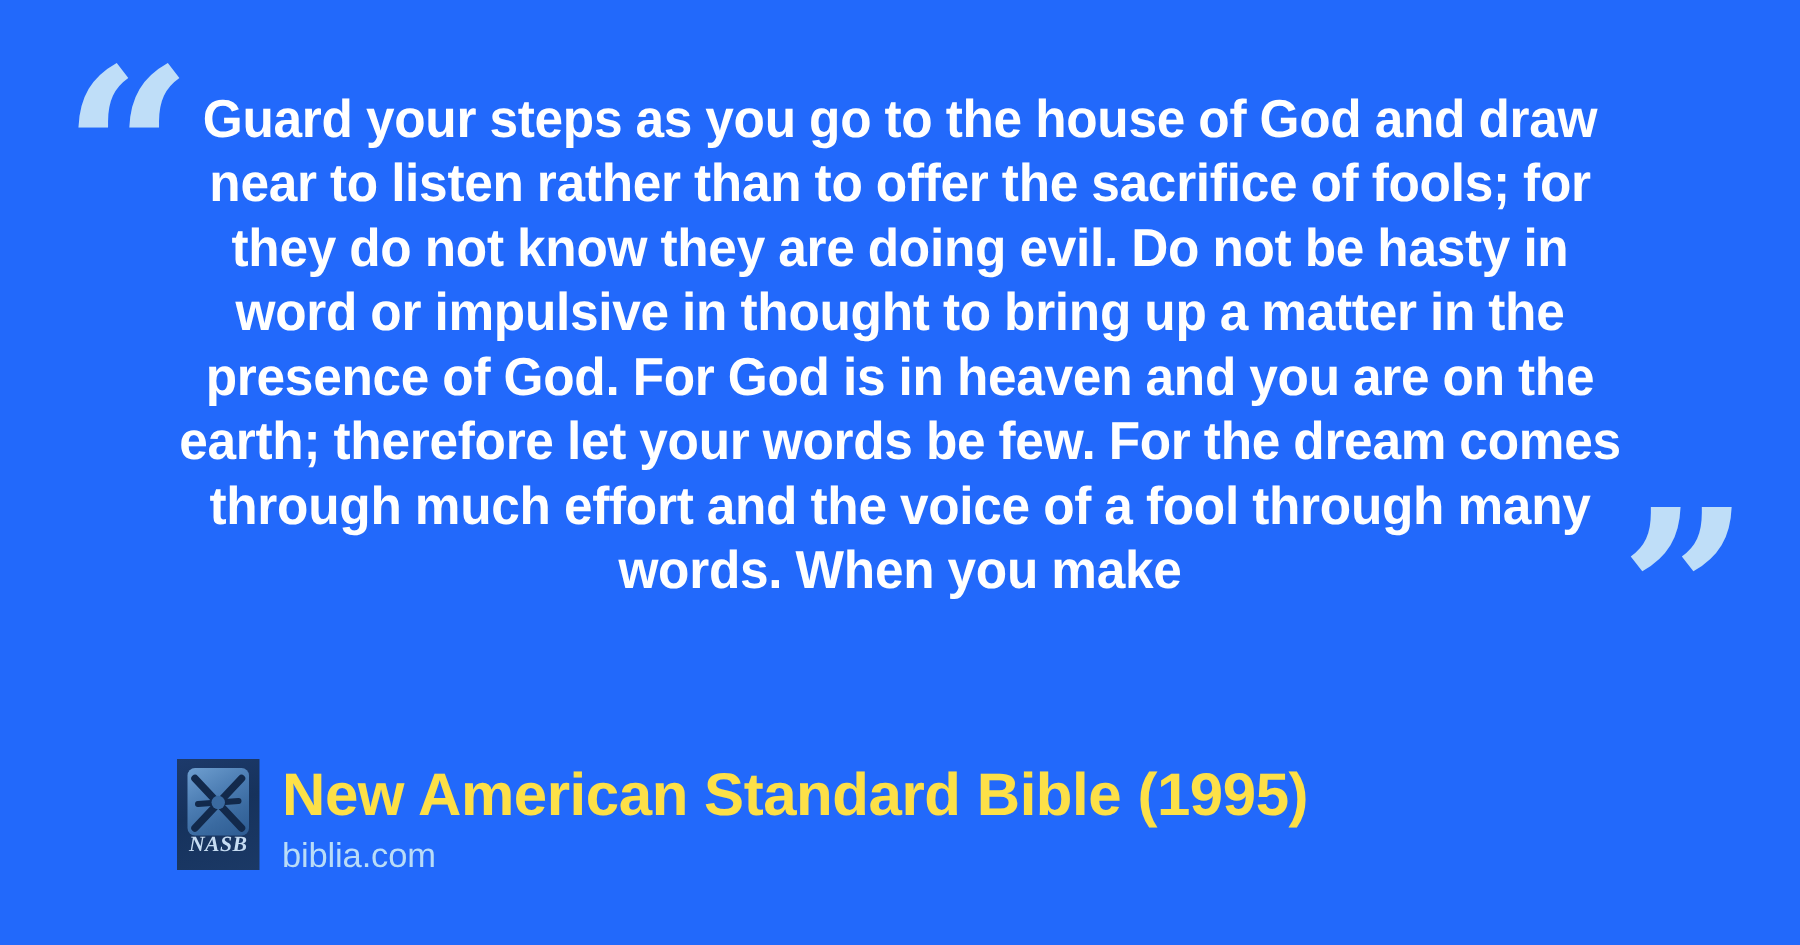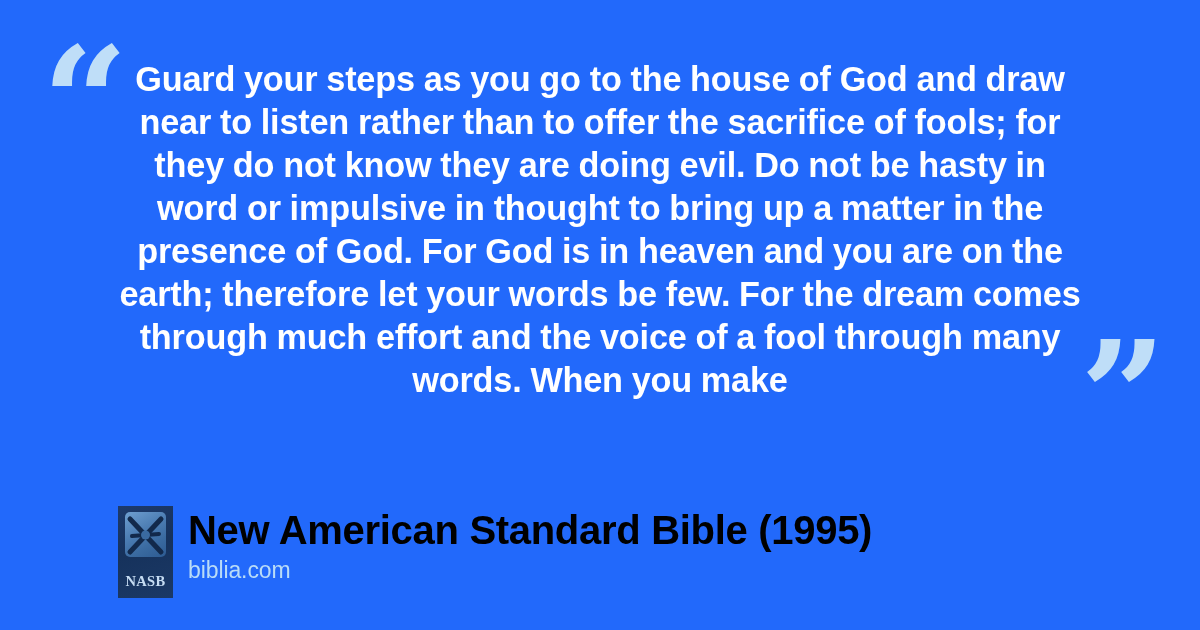--- a/index.html
+++ b/index.html
@@ -66,24 +66,25 @@
     left: 118px;
     top: 506px;
     display: flex;
     flex-direction: row;
     align-items: flex-start;
   }
 
   #nasb-logo {
     position: relative;
     width: 55px;
-    height: 92px;
+    height: 74px;
     background: linear-gradient(160deg, #1d3a6b 0%, #16325c 45%, #1b3966 100%);
     flex: 0 0 auto;
     overflow: hidden;
+    font-style: italic;
   }
   #nasb-logo-tile {
     position: absolute;
     left: 7px;
     top: 6px;
     width: 41px;
     height: 45px;
     border-radius: 5px;
     background: linear-gradient(150deg, #6f9fd0 0%, #4d7eb4 40%, #3a6aa0 70%, #2d5b92 100%);
   }
@@ -105,21 +106,21 @@
     font-weight: 700;
     font-size: 14.5px;
     letter-spacing: 0.3px;
   }
 
   #brand-text {
     margin-left: 15px;
     padding-top: 1px;
   }
   #brand-title {
-    color: #000000;
+    color: #fde047;
     font-family: "Liberation Sans", sans-serif;
     font-weight: 700;
     font-size: 40px;
     line-height: 46px;
     letter-spacing: -0.3px;
     white-space: nowrap;
     text-align: right;
   }
   #brand-url {
     margin-top: 4px;

